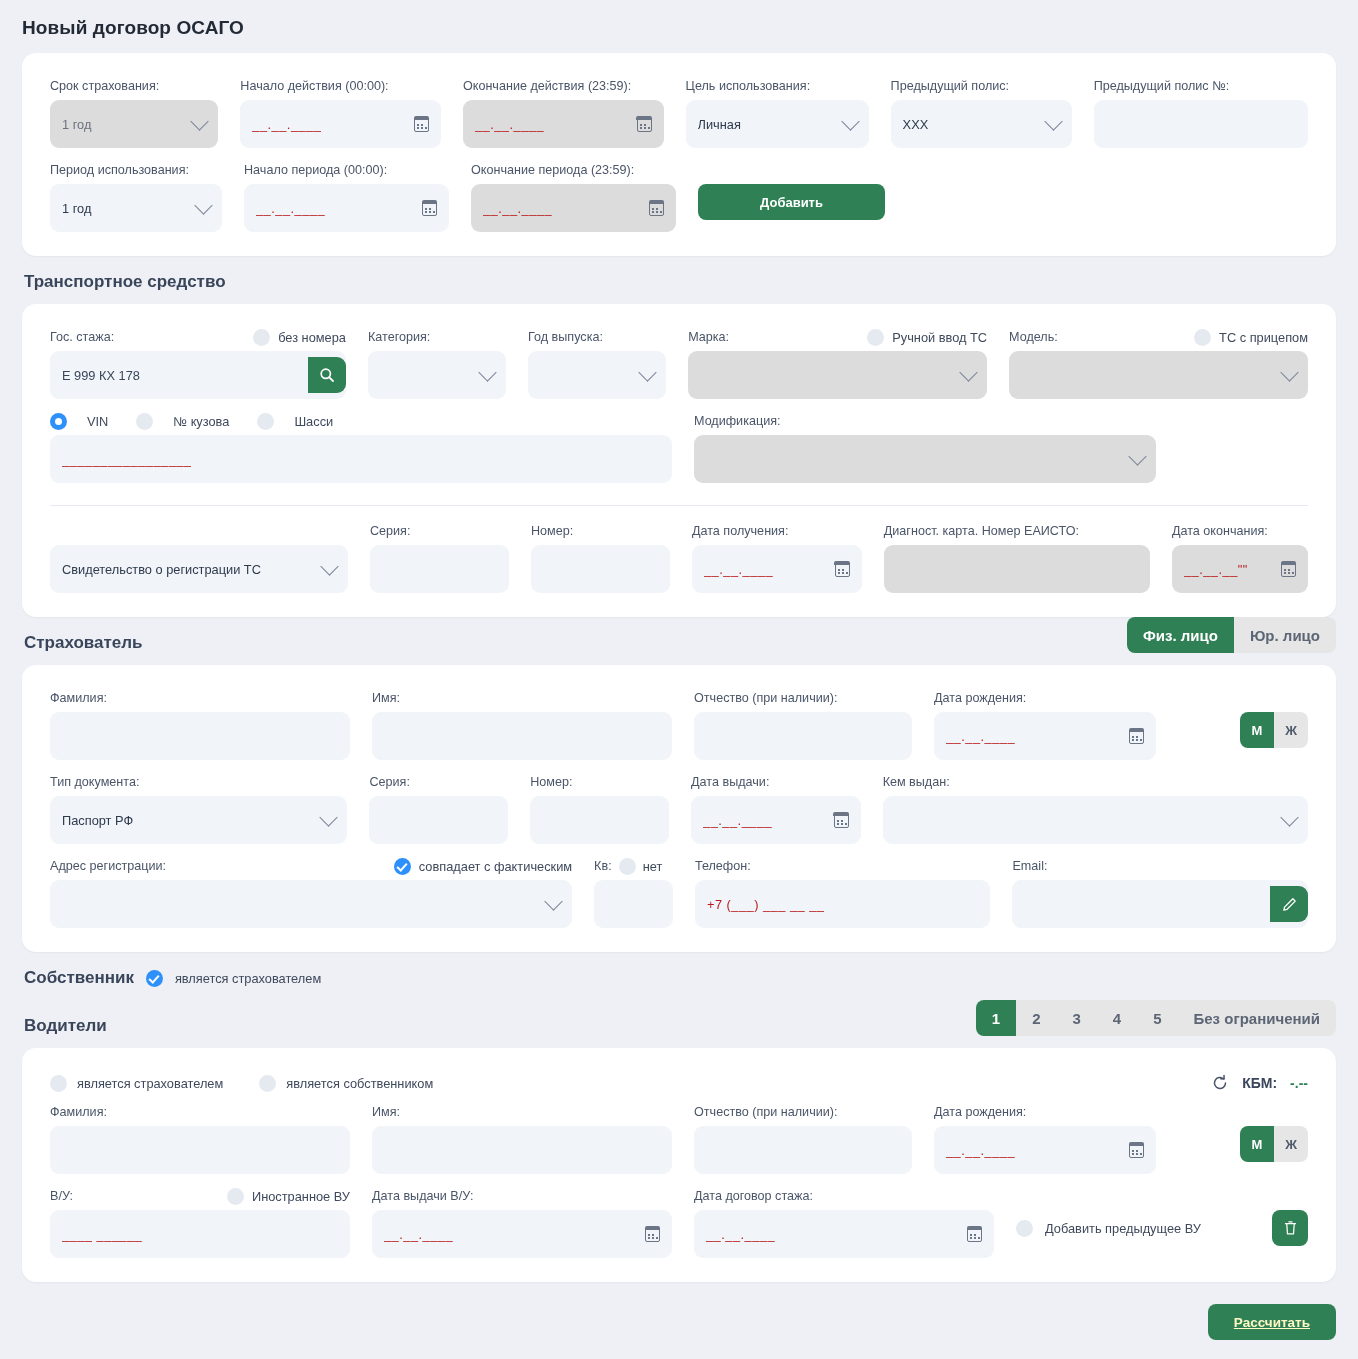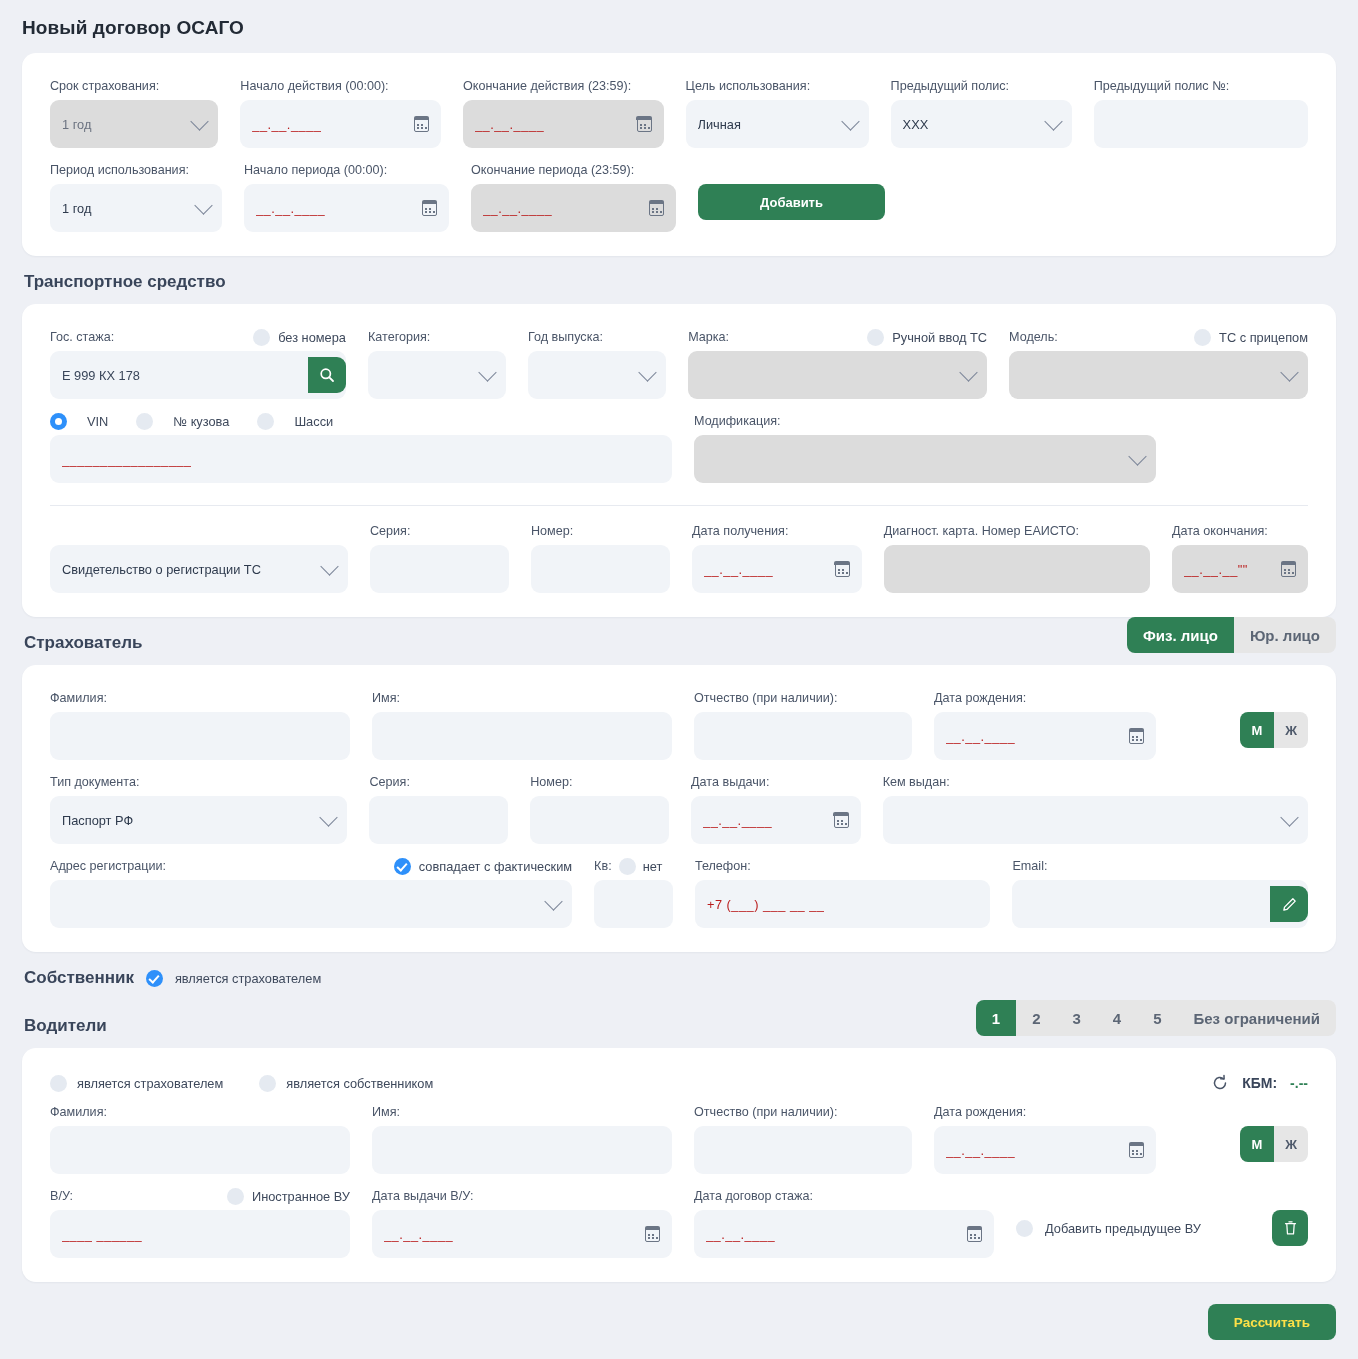--- a/index.html
+++ b/index.html
@@ -131,23 +131,23 @@
   .cb-label { font-size: 12.8px; color: #3e495c; white-space: nowrap; }
 
   .divider { height: 1px; background: #e7eaf0; margin: 22px 0 18px 0; }
 
   .kbm-wrap { display: flex; align-items: center; gap: 13px; }
   .kbm-text { font-size: 14px; font-weight: bold; color: #39455a; }
   .kbm-val { color: #2f8055; font-weight: bold; }
 
   .footer-bar { display: flex; justify-content: flex-end; padding: 22px 0 18px 0; }
   .btn-calc {
-    background: #2f8055; color: #fde047; border: none; border-radius: 8px;
+    background: #2f8055; color: #fef9c3; border: none; border-radius: 8px;
     height: 36px; padding: 0 26px; font-size: 13.5px; font-weight: bold;
-    font-family: inherit; cursor: pointer;
+    font-family: inherit; cursor: pointer; text-decoration: underline;
   }
 
   .owner-row { display: flex; align-items: center; gap: 12px; }
 </style>
 </head>
 <body>
 
 <div class="page">
 
   <div class="page-title">Новый договор ОСАГО</div>

